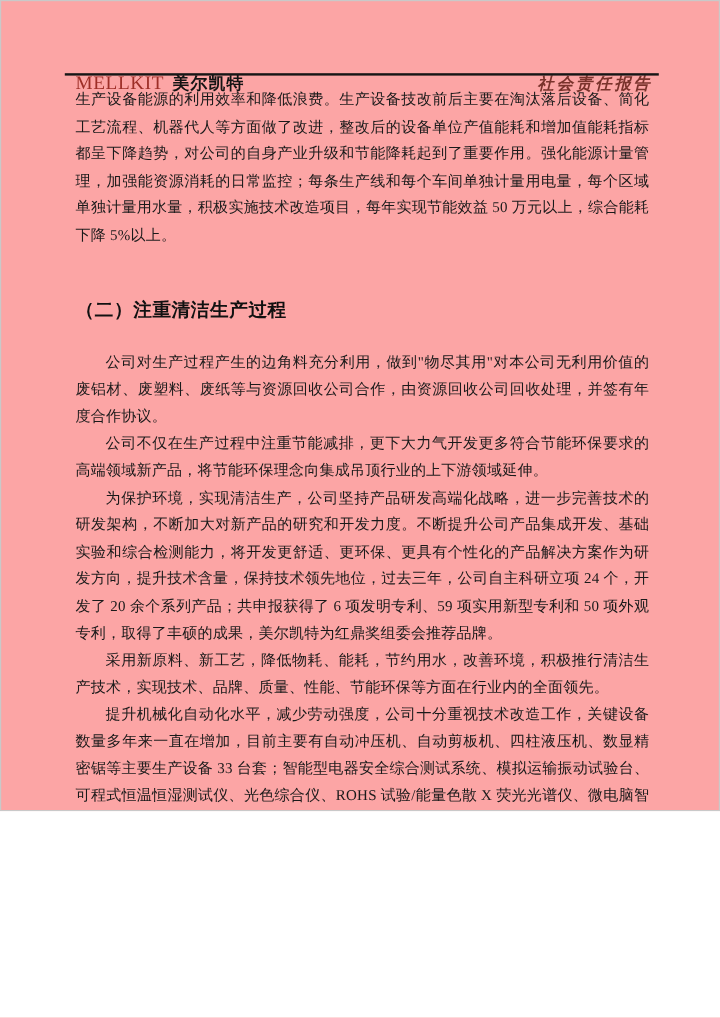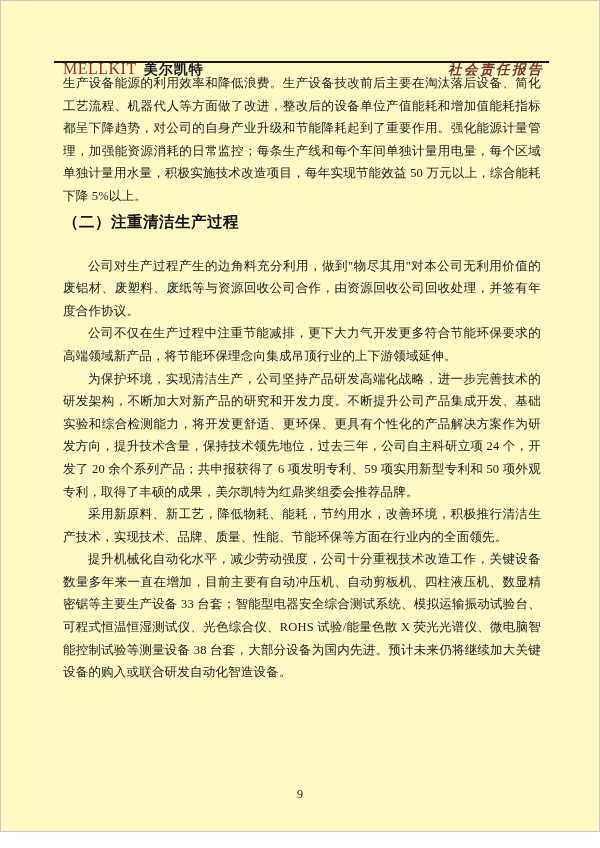--- a/index.html
+++ b/index.html
@@ -1,19 +1,19 @@
 <!DOCTYPE html>
 <html><head>
 <meta charset="utf-8">
 <style>
   html,body { margin:0; padding:0; background:#ffffff; }
   .page {
     position:relative;
-    width:600px; height:832px;
-    background:#fef9c3;
+    width:600px; height:676px;
+    background:#fca5a5;
     border:1px solid #c9c9c9;
     box-sizing:border-box;
     overflow:hidden;
     font-family:"Liberation Serif","DejaVu Serif",serif;
     color:#1a1a1a;
   }
   
   .header {
     position:absolute; top:40px; left:62px; right:55px;
     display:flex; justify-content:space-between; align-items:baseline;
@@ -43,21 +43,21 @@
     font-size:12.5px; line-height:22.6px;
     text-align:justify;
     letter-spacing:0.2px;
     color:#1a1a1a;
   }
   .para.indent { text-indent:2em; }
   .section-heading {
     font-family:"DejaVu Sans","Liberation Sans",sans-serif;
     font-size:15.5px; font-weight:700; color:#111111;
     line-height:20px;
-    margin:4px 0 23px 0;
+    margin:40px 0 23px 0;
     letter-spacing:0.5px;
   }
   
   .footer {
     position:absolute; top:783px; left:0; right:0;
     text-align:center;
   }
   .page-number { font-size:12px; color:#222222; }
 </style>
 </head>

